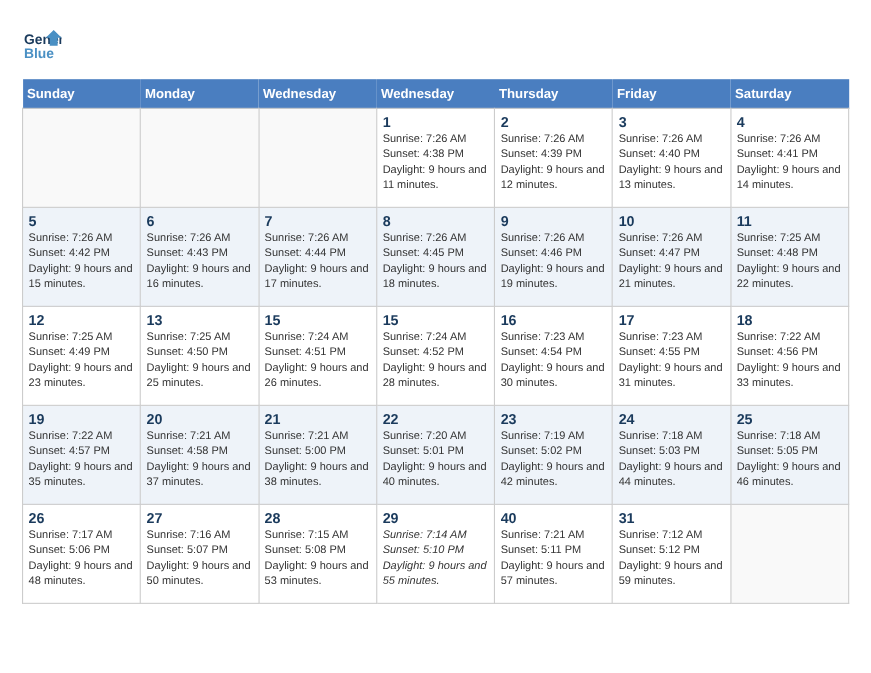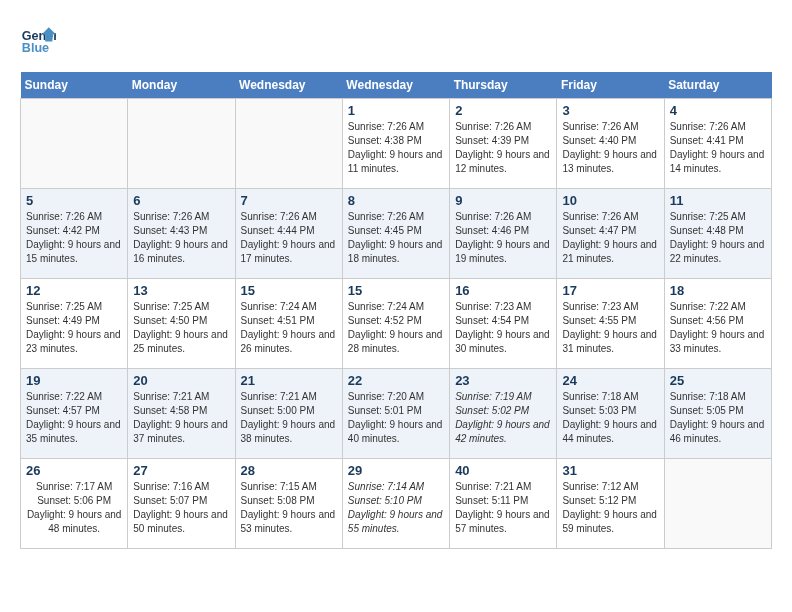--- a/index.html
+++ b/index.html
@@ -252,41 +252,41 @@
 Daylight: 9 hours and 38 minutes.</div>
         </td>
         <td>
           <span class="day-num">22</span>
           <div class="cell-info" style="white-space: pre-line;">Sunrise: 7:20 AM
 Sunset: 5:01 PM
 Daylight: 9 hours and 40 minutes.</div>
         </td>
         <td>
           <span class="day-num">23</span>
-          <div class="cell-info" style="white-space: pre-line; font-style: italic;">Sunrise: 7:19 AM
+          <div class="cell-info" style="white-space: pre-line;">Sunrise: 7:19 AM
 Sunset: 5:02 PM
 Daylight: 9 hours and 42 minutes.</div>
         </td>
         <td>
           <span class="day-num">24</span>
           <div class="cell-info" style="white-space: pre-line;">Sunrise: 7:18 AM
 Sunset: 5:03 PM
 Daylight: 9 hours and 44 minutes.</div>
         </td>
         <td>
           <span class="day-num">25</span>
           <div class="cell-info" style="white-space: pre-line;">Sunrise: 7:18 AM
 Sunset: 5:05 PM
 Daylight: 9 hours and 46 minutes.</div>
         </td>
       </tr>
       <tr>
         <td>
           <span class="day-num">26</span>
-          <div class="cell-info" style="white-space: pre-line; text-align: center;">Sunrise: 7:17 AM
+          <div class="cell-info" style="white-space: pre-line;">Sunrise: 7:17 AM
 Sunset: 5:06 PM
 Daylight: 9 hours and 48 minutes.</div>
         </td>
         <td>
           <span class="day-num">27</span>
           <div class="cell-info" style="white-space: pre-line;">Sunrise: 7:16 AM
 Sunset: 5:07 PM
 Daylight: 9 hours and 50 minutes.</div>
         </td>
         <td>

